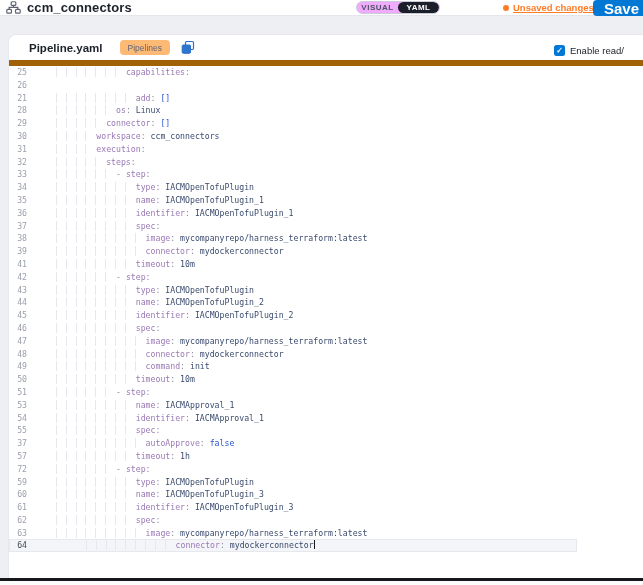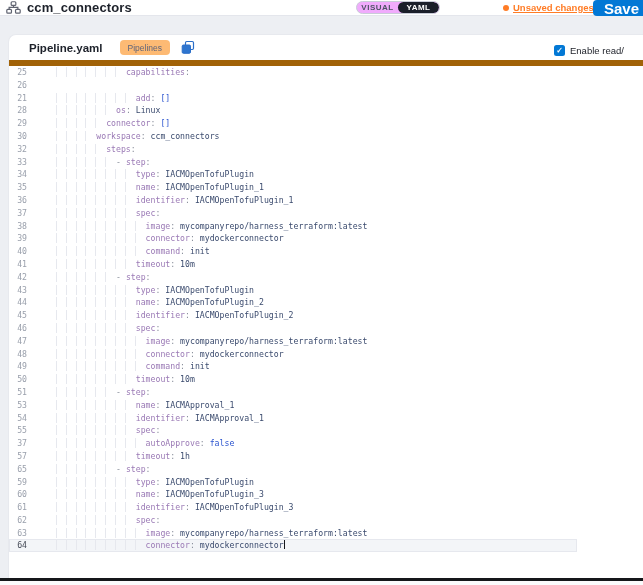--- a/index.html
+++ b/index.html
@@ -61,21 +61,21 @@
     width:11px;height:11px;background:#0278d5;border-radius:2.5px;cursor:pointer;
     display:flex;align-items:center;justify-content:center;color:#fff;font-size:8px;font-weight:bold;
   }
   .enable-label{font-size:9.5px;color:#23262e;white-space:nowrap;}
   
   .editor{position:absolute;left:0;top:31px;width:568px;height:512px;overflow:hidden;background:#fff;}
   .crow{
     display:flex;height:12.8px;line-height:12.8px;
     font-family:"DejaVu Sans Mono", monospace;font-size:8.2px;
   }
-  .crow.active{background:#f3f5f8;box-shadow:inset 0 0 0 1px #e6e8ee;}
+  .crow.active{background:#f3f5f8;box-shadow:inset 0 0 0 1px #e6e8ee;gap:30px;}
   .ln{width:18px;flex:none;text-align:right;margin-right:20px;color:#9aa0ac;user-select:none;}
   .crow.active .ln{color:#454b57;}
   .ctext{white-space:pre;}
   .ind{
     background-image:repeating-linear-gradient(to right, transparent 0 calc(2ch - 1px), #e6e8ee calc(2ch - 1px) 2ch);
     background-size:calc(100% - 2px) 100%;background-repeat:no-repeat;
   }
   .key{color:#9a79b5;}
   .colon{color:#8b909c;}
   .dash{color:#8b909c;}
@@ -160,20 +160,24 @@
         </div>
         <div class="crow">
           <span class="ln">29</span>
           <span class="ctext"><span class="ind">            </span><span class="key">connector</span><span class="colon">: </span><span class="kw">[]</span></span>
         </div>
         <div class="crow">
           <span class="ln">30</span>
           <span class="ctext"><span class="ind">          </span><span class="key">workspace</span><span class="colon">: </span><span class="val">ccm_connectors</span></span>
         </div>
         <div class="crow">
+          <span class="ln">31</span>
+          <span class="ctext"><span class="ind">          </span><span class="key">execution</span><span class="colon">:</span></span>
+        </div>
+        <div class="crow">
           <span class="ln">32</span>
           <span class="ctext"><span class="ind">            </span><span class="key">steps</span><span class="colon">:</span></span>
         </div>
         <div class="crow">
           <span class="ln">33</span>
           <span class="ctext"><span class="ind">              </span><span class="dash">- </span><span class="key">step</span><span class="colon">:</span></span>
         </div>
         <div class="crow">
           <span class="ln">34</span>
           <span class="ctext"><span class="ind">                  </span><span class="key">type</span><span class="colon">: </span><span class="val">IACMOpenTofuPlugin</span></span>
@@ -192,24 +196,20 @@
         </div>
         <div class="crow">
           <span class="ln">38</span>
           <span class="ctext"><span class="ind">                    </span><span class="key">image</span><span class="colon">: </span><span class="val">mycompanyrepo/harness_terraform:latest</span></span>
         </div>
         <div class="crow">
           <span class="ln">39</span>
           <span class="ctext"><span class="ind">                    </span><span class="key">connector</span><span class="colon">: </span><span class="val">mydockerconnector</span></span>
         </div>
         <div class="crow">
-          <span class="ln">40</span>
-          <span class="ctext"><span class="ind">                    </span><span class="key">command</span><span class="colon">: </span><span class="val">init</span></span>
-        </div>
-        <div class="crow">
           <span class="ln">41</span>
           <span class="ctext"><span class="ind">                  </span><span class="key">timeout</span><span class="colon">: </span><span class="val">10m</span></span>
         </div>
         <div class="crow">
           <span class="ln">42</span>
           <span class="ctext"><span class="ind">              </span><span class="dash">- </span><span class="key">step</span><span class="colon">:</span></span>
         </div>
         <div class="crow">
           <span class="ln">43</span>
           <span class="ctext"><span class="ind">                  </span><span class="key">type</span><span class="colon">: </span><span class="val">IACMOpenTofuPlugin</span></span>
@@ -260,21 +260,21 @@
         </div>
         <div class="crow">
           <span class="ln">37</span>
           <span class="ctext"><span class="ind">                    </span><span class="key">autoApprove</span><span class="colon">: </span><span class="kw">false</span></span>
         </div>
         <div class="crow">
           <span class="ln">57</span>
           <span class="ctext"><span class="ind">                  </span><span class="key">timeout</span><span class="colon">: </span><span class="val">1h</span></span>
         </div>
         <div class="crow">
-          <span class="ln">65</span>
+          <span class="ln">72</span>
           <span class="ctext"><span class="ind">              </span><span class="dash">- </span><span class="key">step</span><span class="colon">:</span></span>
         </div>
         <div class="crow">
           <span class="ln">59</span>
           <span class="ctext"><span class="ind">                  </span><span class="key">type</span><span class="colon">: </span><span class="val">IACMOpenTofuPlugin</span></span>
         </div>
         <div class="crow">
           <span class="ln">60</span>
           <span class="ctext"><span class="ind">                  </span><span class="key">name</span><span class="colon">: </span><span class="val">IACMOpenTofuPlugin_3</span></span>
         </div>

